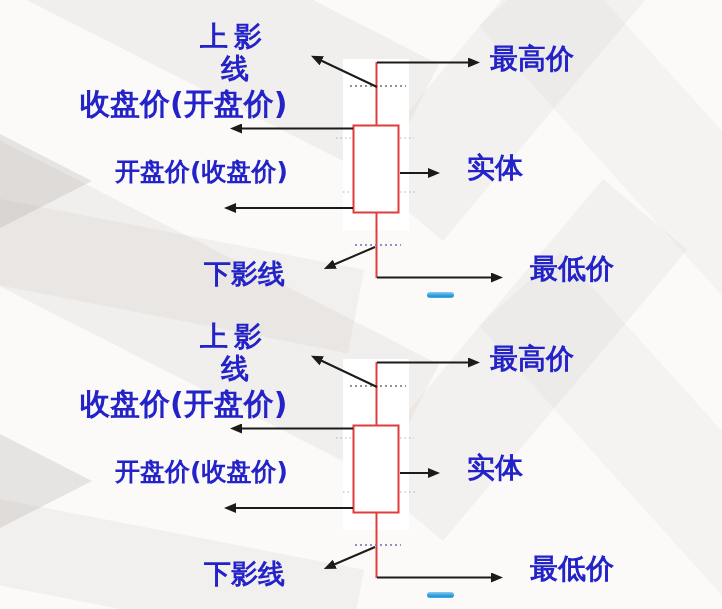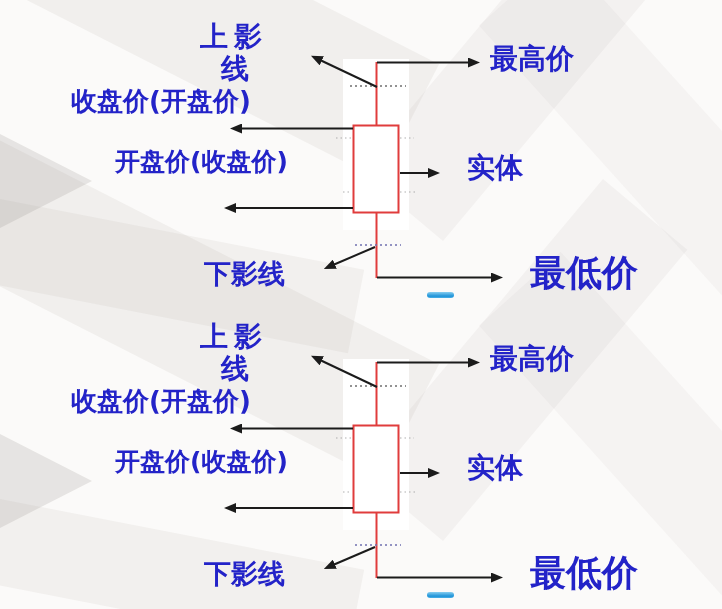--- a/index.html
+++ b/index.html
@@ -30,26 +30,26 @@
   .wm-e{left:592px;top:-60px;width:110px;height:380px;background:#a49d96;opacity:.07;transform:rotate(-42deg);}
 
   .fig{position:absolute;left:0;top:0;z-index:2;}
 
   .lbl{
     position:absolute;z-index:3;
     color:var(--blue);font-weight:700;white-space:nowrap;line-height:1.05;
   }
   .l-upper1 {left:200px;top:22px;font-size:28px;letter-spacing:6px;}
   .l-upper2 {left:221px;top:54px;font-size:28px;}
-  .l-close  {left:71px; top:88px; font-size:26px;}
-  .l-open   {left:115px;top:149px;font-size:25px;}
+  .l-close  {left:80px; top:88px; font-size:30px;}
+  .l-open   {left:115px;top:159px;font-size:25px;}
   .l-highest{left:490px;top:44px; font-size:28px;}
   .l-body   {left:467px;top:153px;font-size:28px;}
   .l-lowsh  {left:204px;top:260px;font-size:27px;}
-  .l-lowest {left:530px;top:254px;font-size:36px;text-align:center;}
+  .l-lowest {left:530px;top:254px;font-size:28px;text-align:center;}
 
   .cyan-dash{
     position:absolute;z-index:3;
     left:427px;top:292px;width:27px;height:6px;border-radius:3px;
     background:linear-gradient(180deg,#86cdf0 0%,#1f93d8 70%,#4bb0e6 100%);
   }
 </style>
 </head>
 <body>
 

